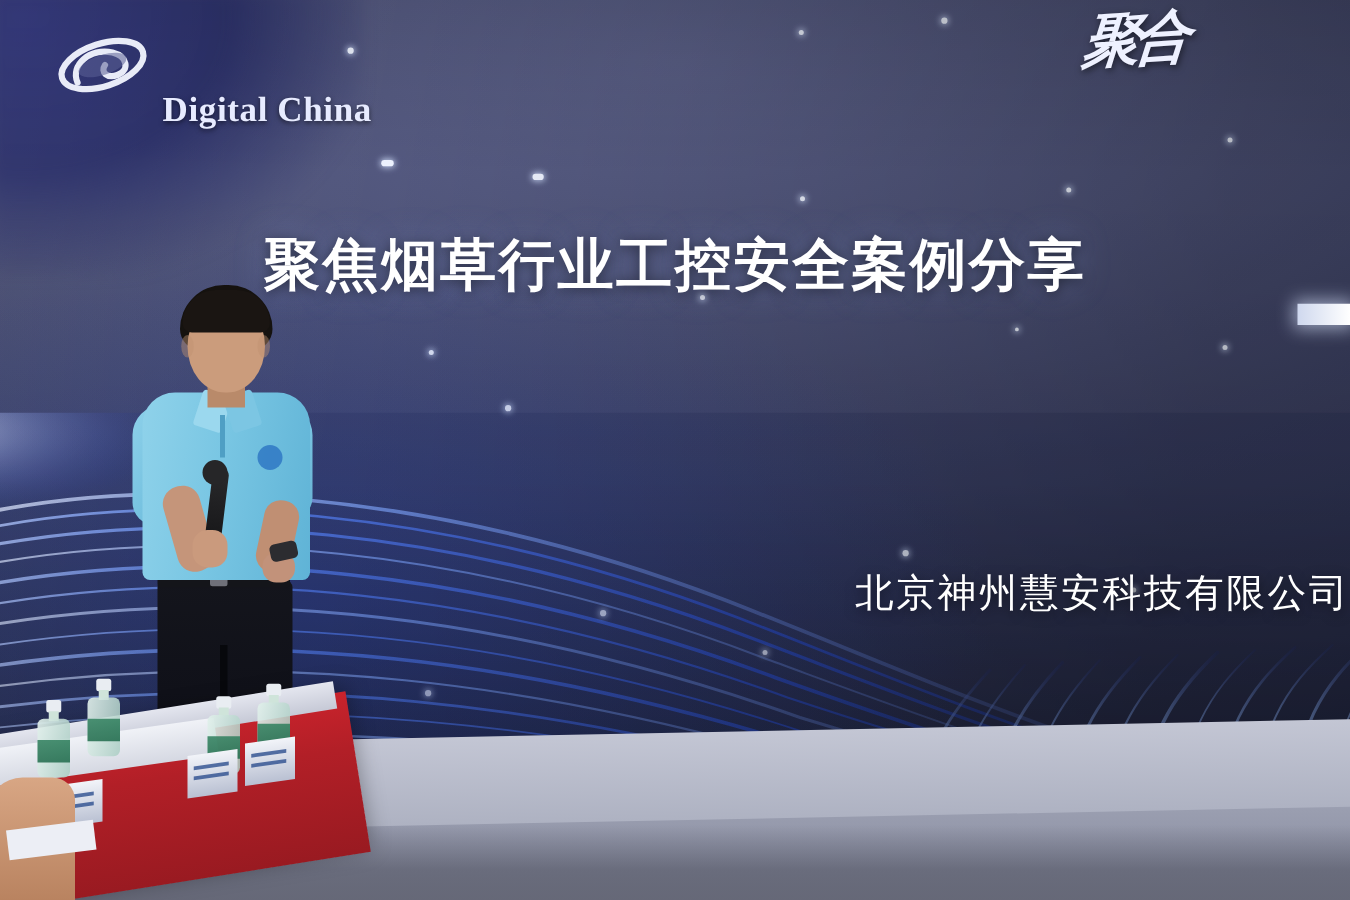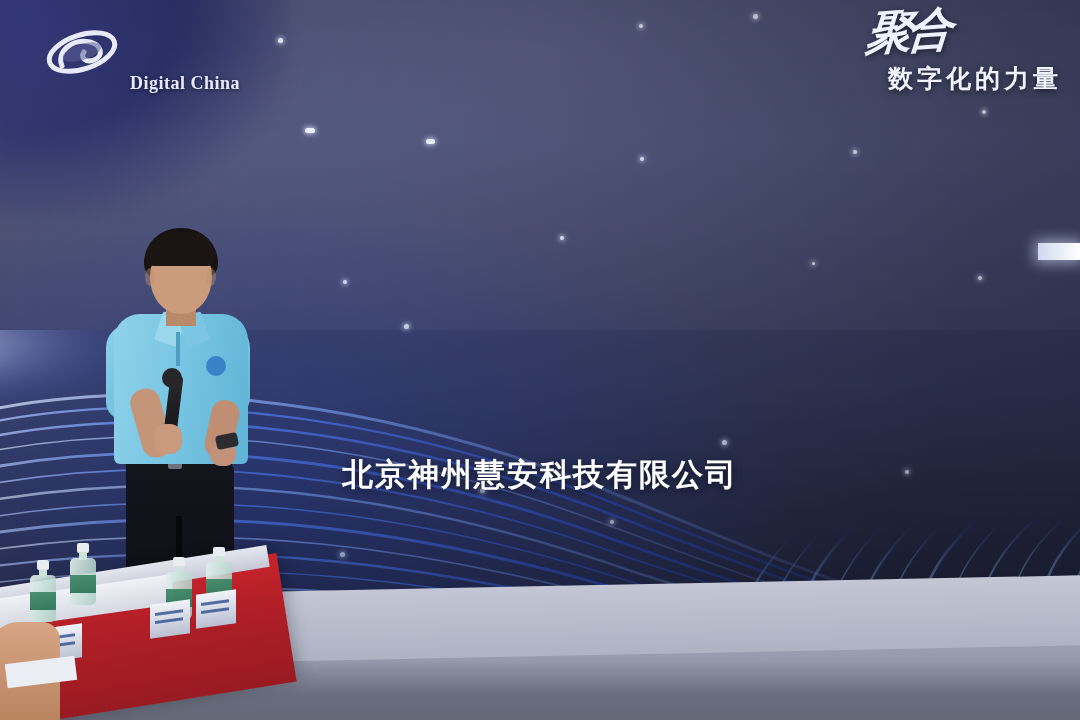--- a/index.html
+++ b/index.html
@@ -48,21 +48,21 @@
   .dc-logo{position:absolute;left:42px;top:18px;width:260px;height:82px;}
   .dc-mark{position:absolute;left:0;top:4px;width:80px;height:68px;}
   .dc-cn{
     position:absolute;left:88px;top:20px;color:#f2f4ff;
     font-size:31px;font-weight:700;letter-spacing:4px;
     text-shadow:0 1px 4px rgba(0,0,0,.55);
   }
   .dc-en{
     position:absolute;left:88px;top:55px;color:#e7ebff;
     font-family:"Liberation Serif","DejaVu Serif",serif;
-    font-size:18px;font-weight:700;letter-spacing:.5px;
+    font-size:28px;font-weight:700;letter-spacing:.5px;
     text-shadow:0 1px 4px rgba(0,0,0,.55);
   }
 
   .slogan{position:absolute;right:18px;top:14px;width:280px;height:104px;text-align:right;}
   .slogan-brush{
     color:#eef1ff;font-size:46px;font-weight:700;letter-spacing:-6px;
     font-family:"Liberation Serif","DejaVu Serif",serif;
     font-style:italic;line-height:.92;
     text-shadow:1px 2px 6px rgba(0,0,0,.55);
     display:block;margin-right:116px;transform:skewX(-8deg) rotate(-4deg);
@@ -77,22 +77,22 @@
     position:absolute;left:0;right:0;top:182px;text-align:center;
     color:#ffffff;font-size:45px;font-weight:700;letter-spacing:2px;
     text-shadow:0 2px 10px rgba(0,0,0,.55), 0 0 26px rgba(160,185,255,.35);
   }
   .slide-date{
     position:absolute;left:0;right:0;top:350px;text-align:center;
     color:#f4f6ff;font-size:27px;font-weight:700;letter-spacing:1px;
     text-shadow:0 2px 8px rgba(0,0,0,.5);
   }
   .slide-company{
-    position:absolute;left:0;right:0;top:454px;text-align:center;
-    color:#ffffff;font-size:31px;font-weight:700;letter-spacing:2px;
+    position:absolute;left:0;right:0;top:454px;text-align:right;
+    color:#ffffff;font-size:31px;font-weight:400;letter-spacing:2px;
     text-shadow:0 2px 9px rgba(0,0,0,.55);
   }
 
   
   .edge-light{
     position:absolute;right:0;top:243px;width:42px;height:17px;
     background:linear-gradient(90deg,#cfd8ee,#ffffff);
     box-shadow:0 0 14px 3px rgba(220,232,255,.6);
   }
 
@@ -292,23 +292,23 @@
           <ellipse cx="40" cy="30" rx="34" ry="17" transform="rotate(-18 40 30)"></ellipse>
           <path d="M20,44 C14,30 30,16 48,20 C60,23 62,34 52,38 C44,41 38,36 42,30"></path>
         </g>
         <ellipse cx="40" cy="30" rx="20" ry="8" transform="rotate(-18 40 30)" fill="#5b6096" opacity="0.55"></ellipse>
       </svg>
       <div class="dc-en">Digital China</div>
     </div>
 
     <div class="slogan">
       <span class="slogan-brush">聚合</span>
-      <span class="slogan-sub">数字化的力量</span>
     </div>
 
+    <div class="slide-title">聚焦烟草行业工控安全案例分享</div>
     <div class="slide-company">北京神州慧安科技有限公司</div>
 
     <div class="edge-light"></div>
   </div>
 
   <div class="floor"></div>
   <div class="floor-skew"></div>
   <div class="floor-shadow"></div>
 
   <div class="person">

